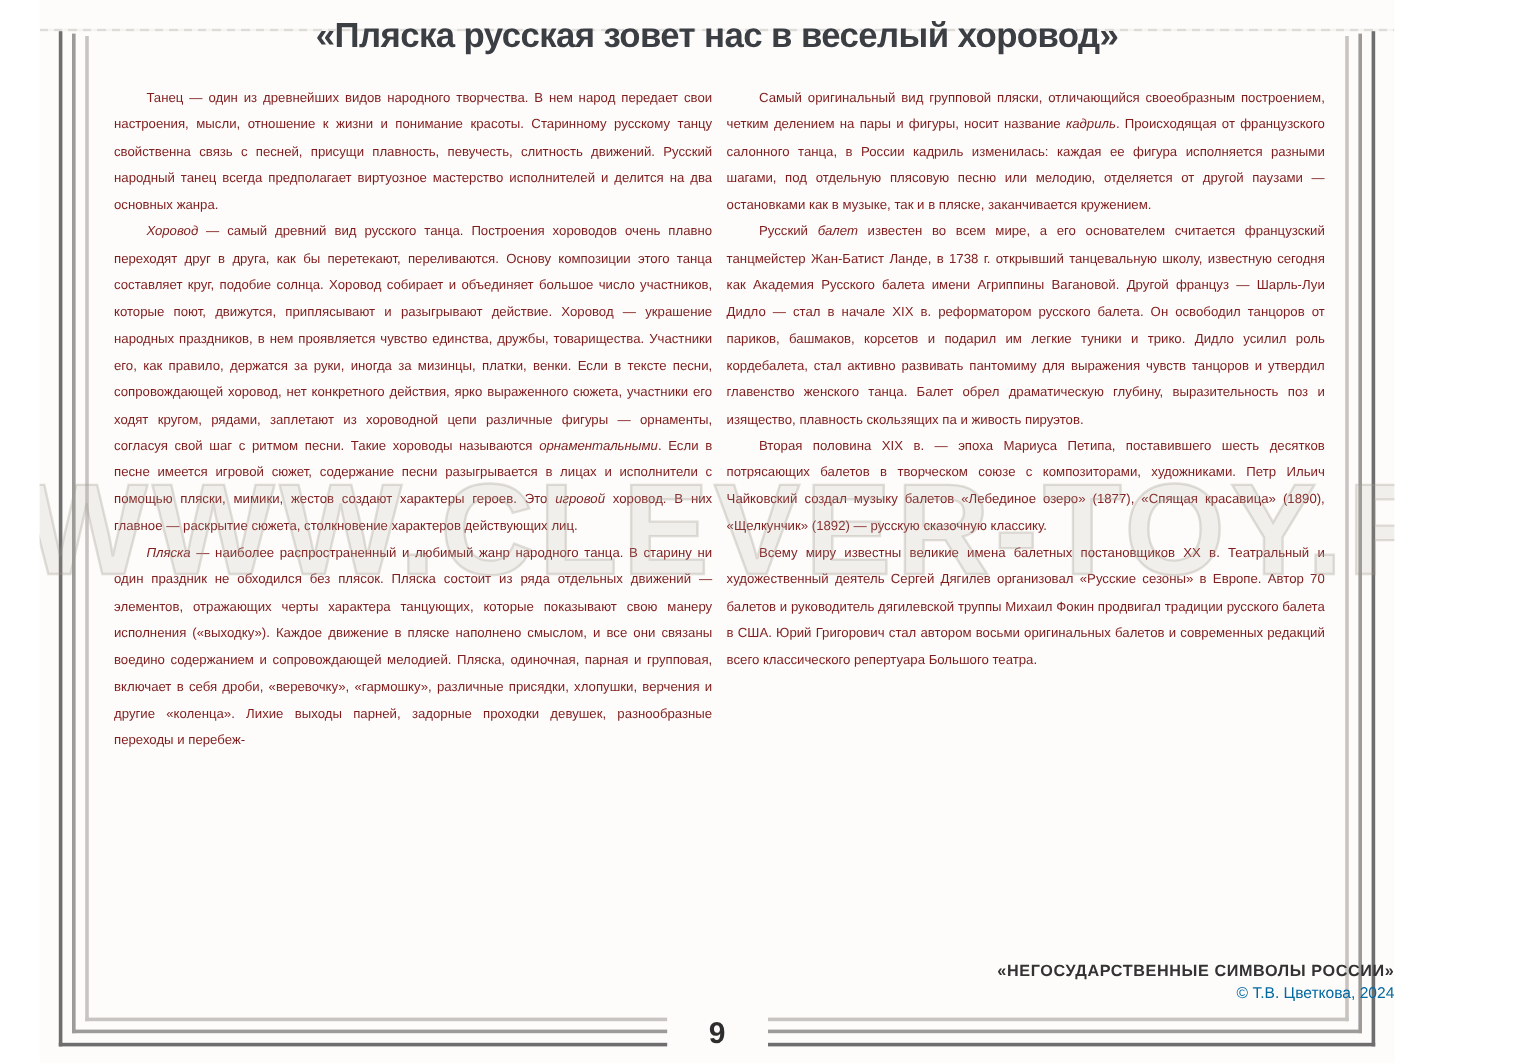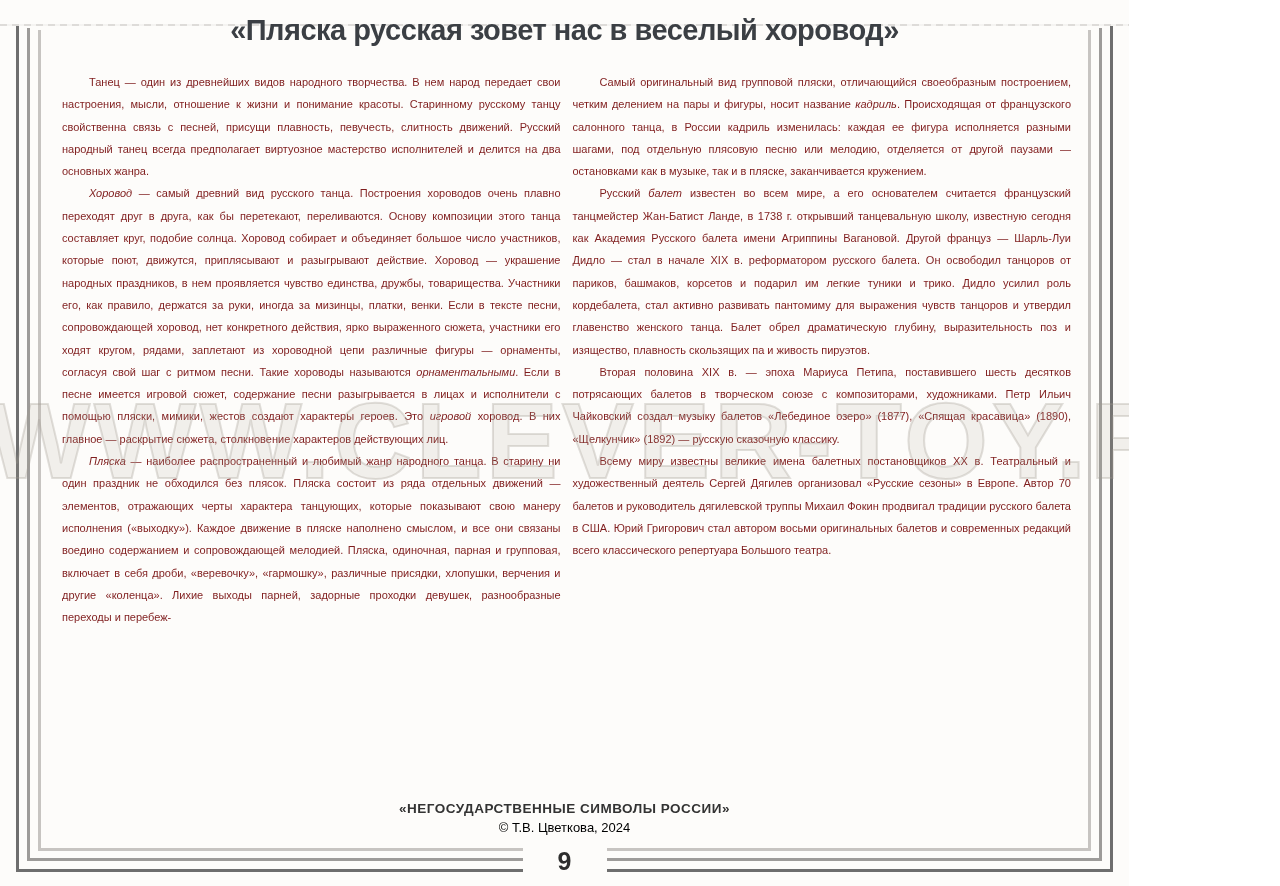--- a/index.html
+++ b/index.html
@@ -6,20 +6,21 @@
   body{
     width:1280px;height:886px;
     background:#ffffff;
     font-family:"Liberation Sans", sans-serif;
   }
   .sheet{
     position:relative;
     width:1129px;height:886px;
     background:#fdfcfa;
     overflow:hidden;
+    margin-left:33px;
   }
 
   
   .frame{position:absolute;pointer-events:none;}
   .frame-outer{
     left:16px;right:16px;top:26px;bottom:14px;
     border:3px solid #6e6e6e;border-top:none;
   }
   .frame-mid{
     left:27px;right:27px;top:28px;bottom:25px;
@@ -67,24 +68,24 @@
     text-align:center;white-space:nowrap;
     font-size:108px;font-weight:bold;letter-spacing:4px;
     color:rgba(168,160,152,0.14);
     -webkit-text-stroke:2px rgba(160,152,144,0.30);
     pointer-events:none;z-index:5;
   }
 
   
   .footer{
     position:absolute;left:0;right:0;top:801px;
-    text-align:center;color:#333;z-index:2;
+    text-align:right;color:#333;z-index:2;
   }
   .footer .series{font-size:13.5px;font-weight:bold;letter-spacing:0.5px;}
-  .footer .copyright{font-size:13px;margin-top:4px;color:#000000;}
+  .footer .copyright{font-size:13px;margin-top:4px;color:#0369a1;}
 
   
   .pagenum-box{
     position:absolute;left:50%;transform:translateX(-50%);
     bottom:0px;width:84px;height:50px;
     background:#fdfcfa;z-index:3;
     display:flex;align-items:center;justify-content:center;
   }
   .pagenum{
     font-size:25px;font-weight:bold;color:#2e2e2e;

